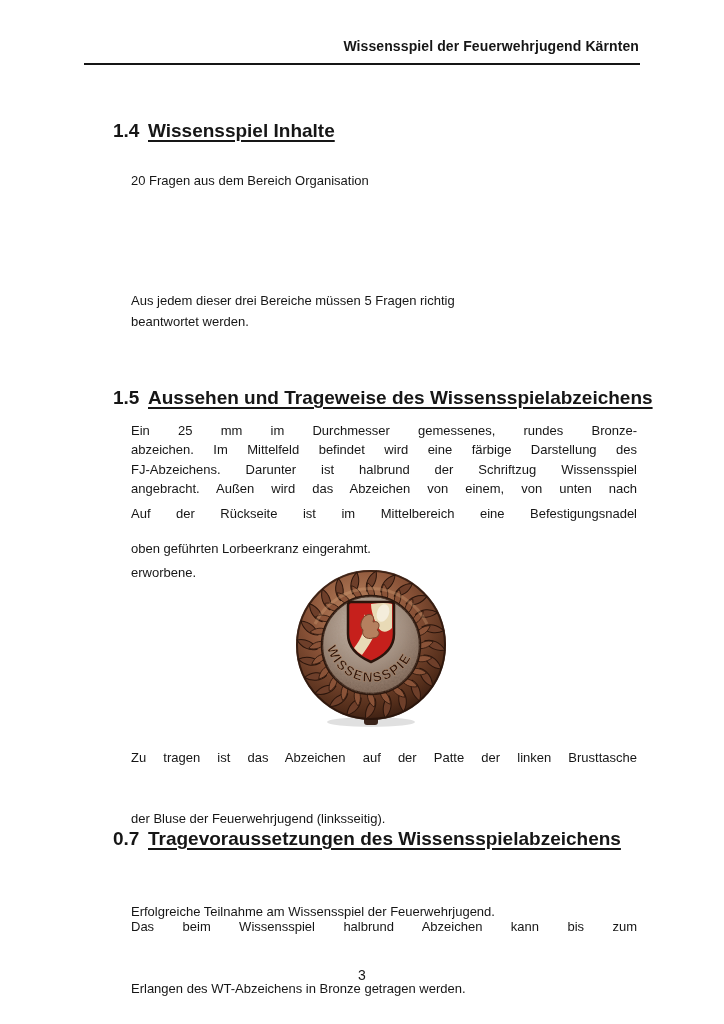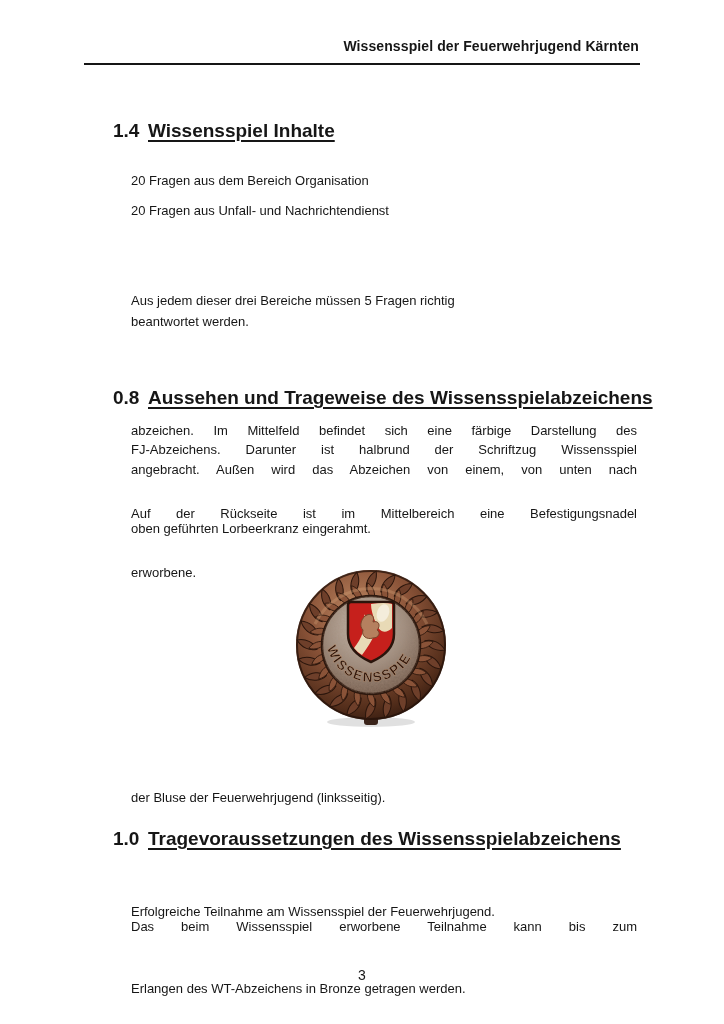--- a/index.html
+++ b/index.html
@@ -48,34 +48,34 @@
 
   <div class="header-title">Wissensspiel der Feuerwehrjugend Kärnten</div>
   <div class="header-rule"></div>
 
   <div class="heading" id="h14">
     <span class="num">1.4</span><span class="title">Wissensspiel Inhalte</span>
   </div>
 
   <div class="block qlist" id="list14">
       <div class="jline">20 Fragen aus dem Bereich Organisation</div>
-      <div class="jline">20 Fragen aus Unfall- und Nachrichtendienst</div>
     </div>
 
   <div class="block" id="note14">
       <div class="jline">Aus jedem dieser drei Bereiche müssen 5 Fragen richtig</div>
       <div class="jline">beantwortet werden.</div>
     </div>
 
   <div class="heading" id="h15">
-    <span class="num">0.8</span><span class="title">Aussehen und Trageweise des Wissensspielabzeichens</span>
+    <span class="num">1.5</span><span class="title">Aussehen und Trageweise des Wissensspielabzeichens</span>
   </div>
 
   <div class="block justify" id="p1">
-      <div class="jline">abzeichen. Im Mittelfeld befindet sich eine färbige Darstellung des</div>
+      <div class="jline">Ein 25 mm im Durchmesser gemessenes, rundes Bronze-</div>
+      <div class="jline">abzeichen. Im Mittelfeld befindet wird eine färbige Darstellung des</div>
       <div class="jline">FJ-Abzeichens. Darunter ist halbrund der Schriftzug Wissensspiel</div>
       <div class="jline">angebracht. Außen wird das Abzeichen von einem, von unten nach</div>
       <div class="jline">oben geführten Lorbeerkranz eingerahmt.</div>
     </div>
   <div class="block justify" id="p2">
       <div class="jline">Auf der Rückseite ist im Mittelbereich eine Befestigungsnadel</div>
       <div class="jline">erworbene.</div>
     </div>
 
   <div class="badge-wrap">
@@ -145,30 +145,31 @@
         <ellipse cx="88" cy="45" rx="6" ry="9" fill="#ffffff" opacity="0.5" transform="rotate(20 88 45)"></ellipse>
       </g>
 
       <text font-family="Liberation Sans, sans-serif" font-size="13.5" font-weight="bold" letter-spacing="1.5" fill="#31190e" stroke="#c49a78" stroke-width="0.4">
         <textPath href="#arcText" startOffset="50%" text-anchor="middle">WISSENSSPIEL</textPath>
       </text>
     </svg>
   </div>
 
   <div class="block justify" id="p3">
+      <div class="jline">Zu tragen ist das Abzeichen auf der Patte der linken Brusttasche</div>
       <div class="jline">der Bluse der Feuerwehrjugend (linksseitig).</div>
     </div>
 
   <div class="heading" id="h16">
-    <span class="num">1.0</span><span class="title">Tragevoraussetzungen des Wissensspielabzeichens</span>
+    <span class="num">0.7</span><span class="title">Tragevoraussetzungen des Wissensspielabzeichens</span>
   </div>
 
   <div class="block" id="p4">
       <div class="jline">Erfolgreiche Teilnahme am Wissensspiel der Feuerwehrjugend.</div>
     </div>
   <div class="block justify" id="p5">
-      <div class="jline">Das beim Wissensspiel erworbene Teilnahme kann bis zum</div>
+      <div class="jline">Das beim Wissensspiel halbrund Abzeichen kann bis zum</div>
       <div class="jline">Erlangen des WT-Abzeichens in Bronze getragen werden.</div>
     </div>
 
   <div class="page-number">3</div>
 
 </div>
 
 </body></html>

